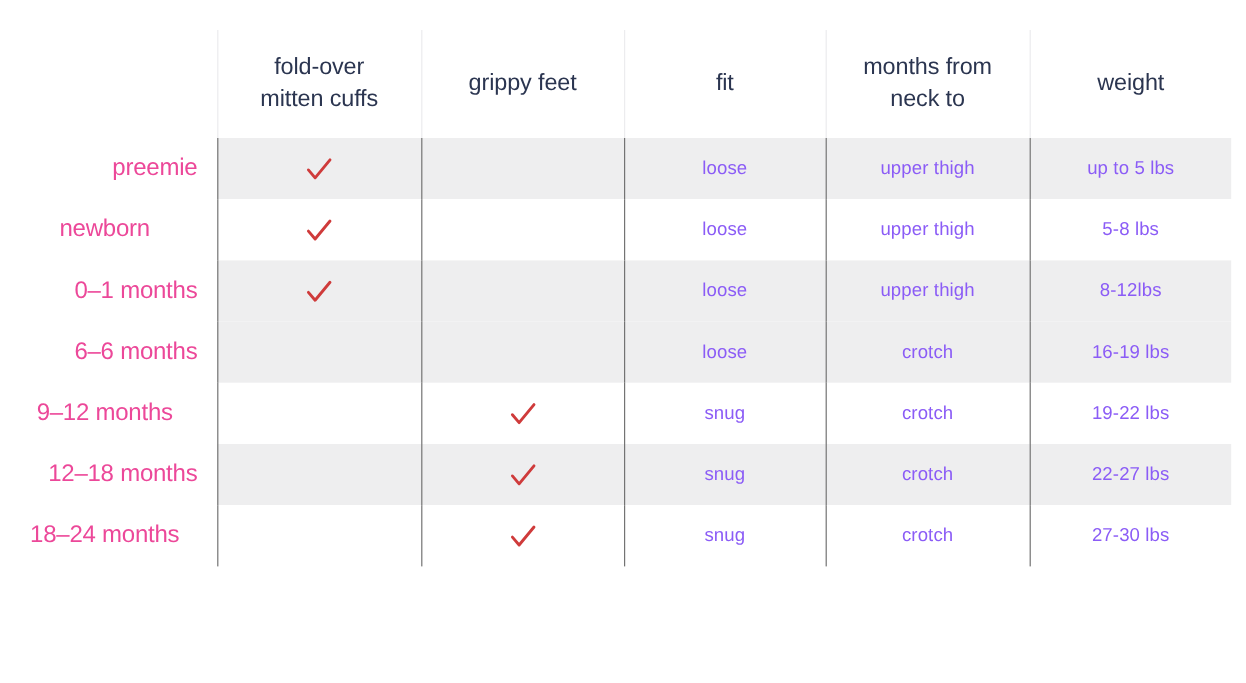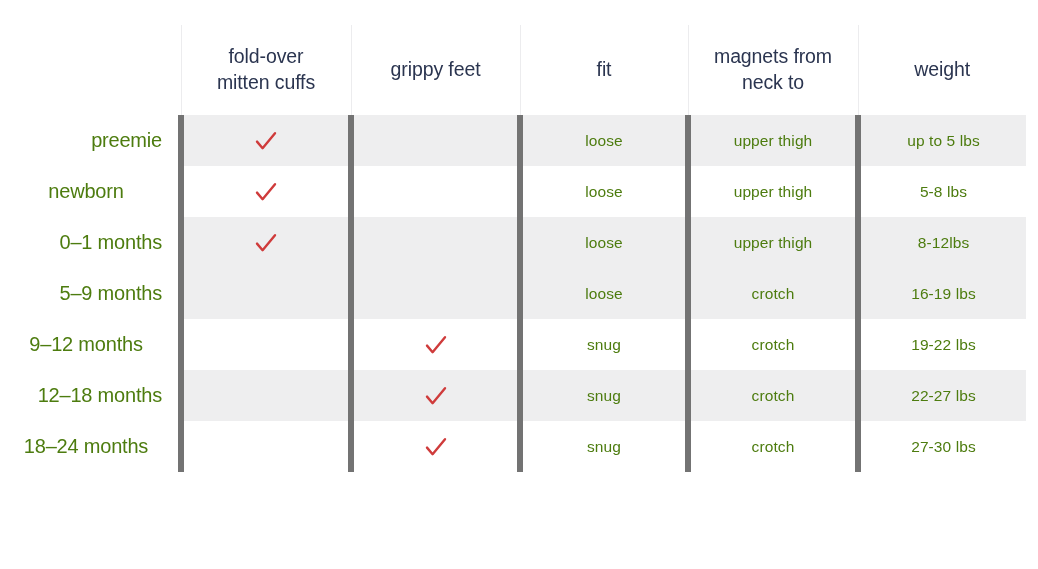--- a/index.html
+++ b/index.html
@@ -55,32 +55,32 @@
     border: none;
   }
   thead th.divided {
     border-left: 1px solid #ececee;
   }
 
   tbody td {
     height: 51px;
     padding: 0 10px;
     font-size: 15.5px;
-    color: #4d7c0f;
+    color: #8b5cf6;
     letter-spacing: 0.1px;
     text-align: center;
     vertical-align: middle;
-    border-left: 6px solid #737373;
+    border-left: 1px solid #737373;
   }
 
   tbody td.row-label {
     text-align: right;
     padding-right: 16px;
     font-size: 20px;
-    color: #4d7c0f;
+    color: #ec4899;
     letter-spacing: -0.2px;
     border-left: none;
     background: #ffffff !important;
   }
 
   tbody tr.stripe td {
     background: #eeeeef;
   }
   tbody tr.plain td {
     background: #ffffff;
@@ -115,21 +115,21 @@
     <thead>
       <tr>
         <th class="corner"></th>
         <th class="divided">
           <span>fold-over</span><br>
           <span>mitten cuffs</span>
         </th>
         <th class="divided">grippy feet</th>
         <th class="divided">fit</th>
         <th class="divided">
-          <span>magnets from</span><br>
+          <span>months from</span><br>
           <span>neck to</span>
         </th>
         <th class="divided">weight</th>
       </tr>
     </thead>
     <tbody id="table-body">
         <tr class="stripe">
           <td class="row-label">preemie</td>
           <td><span class="check"><svg viewBox="0 0 26 26" xmlns="http://www.w3.org/2000/svg">
                 <path d="M4 13.6 L9.6 20.2 L22 5.2" fill="none" stroke="#cf3b3b" stroke-width="2.4" stroke-linecap="round" stroke-linejoin="round"></path>
@@ -153,21 +153,21 @@
           <td class="row-label">0–1 months</td>
           <td><span class="check"><svg viewBox="0 0 26 26" xmlns="http://www.w3.org/2000/svg">
                 <path d="M4 13.6 L9.6 20.2 L22 5.2" fill="none" stroke="#cf3b3b" stroke-width="2.4" stroke-linecap="round" stroke-linejoin="round"></path>
               </svg></span></td>
           <td><span class="cell-empty"></span></td>
           <td>loose</td>
           <td>upper thigh</td>
           <td>8-12lbs</td>
         </tr>
         <tr class="stripe">
-          <td class="row-label">5–9 months</td>
+          <td class="row-label">6–6 months</td>
           <td><span class="cell-empty"></span></td>
           <td><span class="cell-empty"></span></td>
           <td>loose</td>
           <td>crotch</td>
           <td>16-19 lbs</td>
         </tr>
         <tr class="plain">
           <td class="row-label">9–12 months</td>
           <td><span class="cell-empty"></span></td>
           <td><span class="check"><svg viewBox="0 0 26 26" xmlns="http://www.w3.org/2000/svg">

